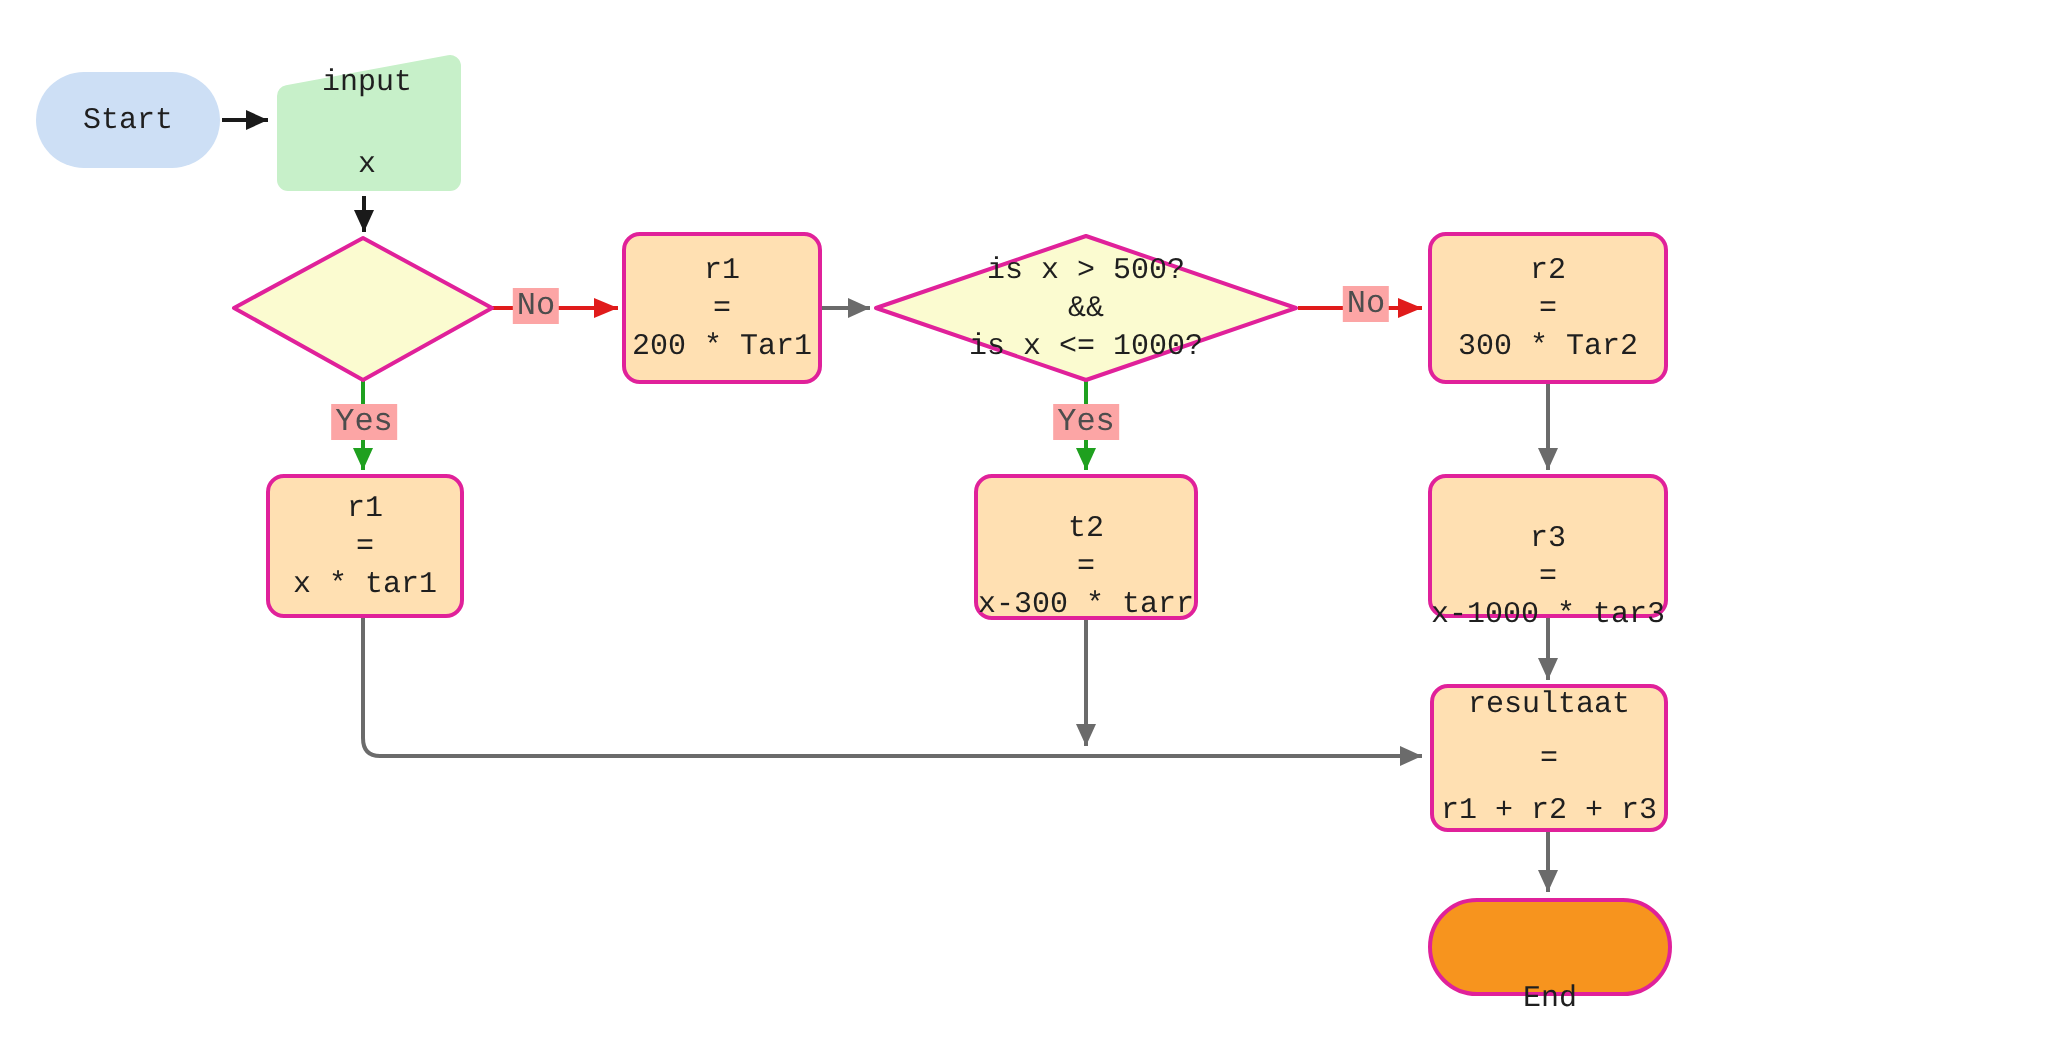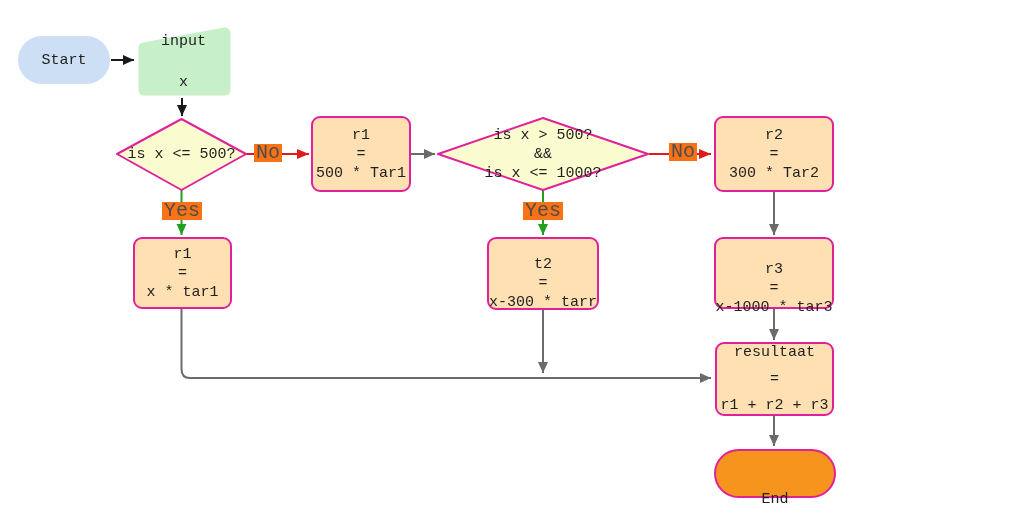--- a/index.html
+++ b/index.html
@@ -25,23 +25,23 @@
     justify-content:center;
     text-align:center;
     color:#1f1f1f;
     font-size:15px;
     line-height:19px;
     cursor:default;
   }
   .edge-label {
     position:absolute;
     transform:translate(-50%,-50%);
-    background:#f97316;
+    background:#fca5a5;
     color:#4d4d4d;
-    font-size:20px;
+    font-size:16px;
     line-height:16px;
     padding:1px 2px;
   }
 </style>
 </head>
 <body>
 
 <div class="canvas">
 
   <svg class="flow layer" width="1024" height="522" viewBox="0 0 1024 522">
@@ -88,28 +88,25 @@
 
   <div class="node-text" style="left:18px;top:36px;width:92px;height:48px;">
     <div>Start</div>
   </div>
 
   <div class="node-text" style="left:137px;top:31px;width:93px;height:62px;gap:22px;">
     <div>input</div>
     <div>x</div>
   </div>
 
-  <div class="node-text" style="left:117px;top:119px;width:129px;height:71px;">
-    <div>is x &lt;= 500?</div>
-  </div>
 
   <div class="node-text" style="left:312px;top:117px;width:98px;height:74px;">
     <div>r1</div>
     <div>=</div>
-    <div>500 * Tar1</div>
+    <div>200 * Tar1</div>
   </div>
 
   <div class="node-text" style="left:438px;top:118px;width:210px;height:72px;">
     <div>is x &gt; 500?</div>
     <div>&amp;&amp;</div>
     <div>is x &lt;= 1000?</div>
   </div>
 
   <div class="node-text" style="left:715px;top:117px;width:118px;height:74px;">
     <div>r2</div>

